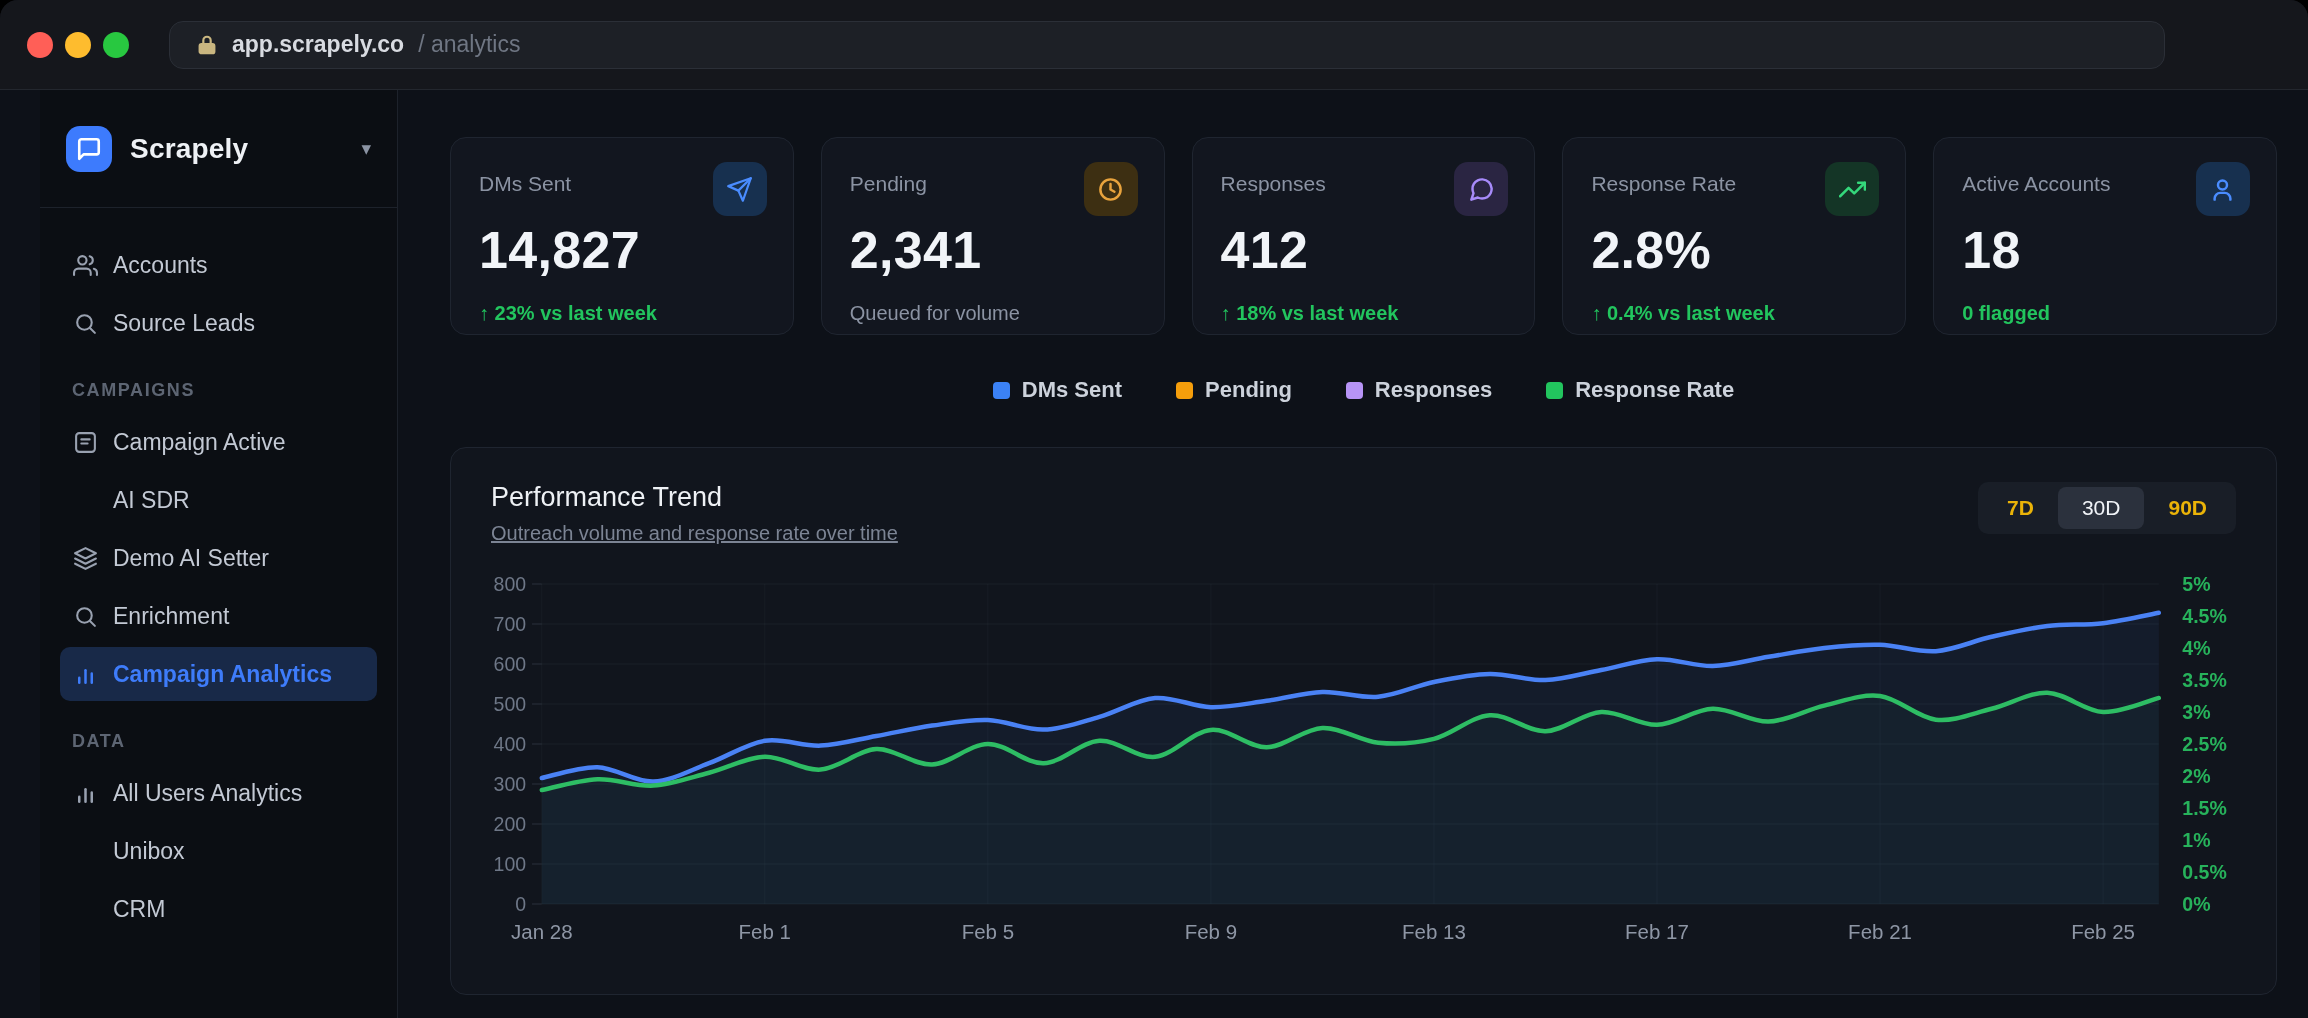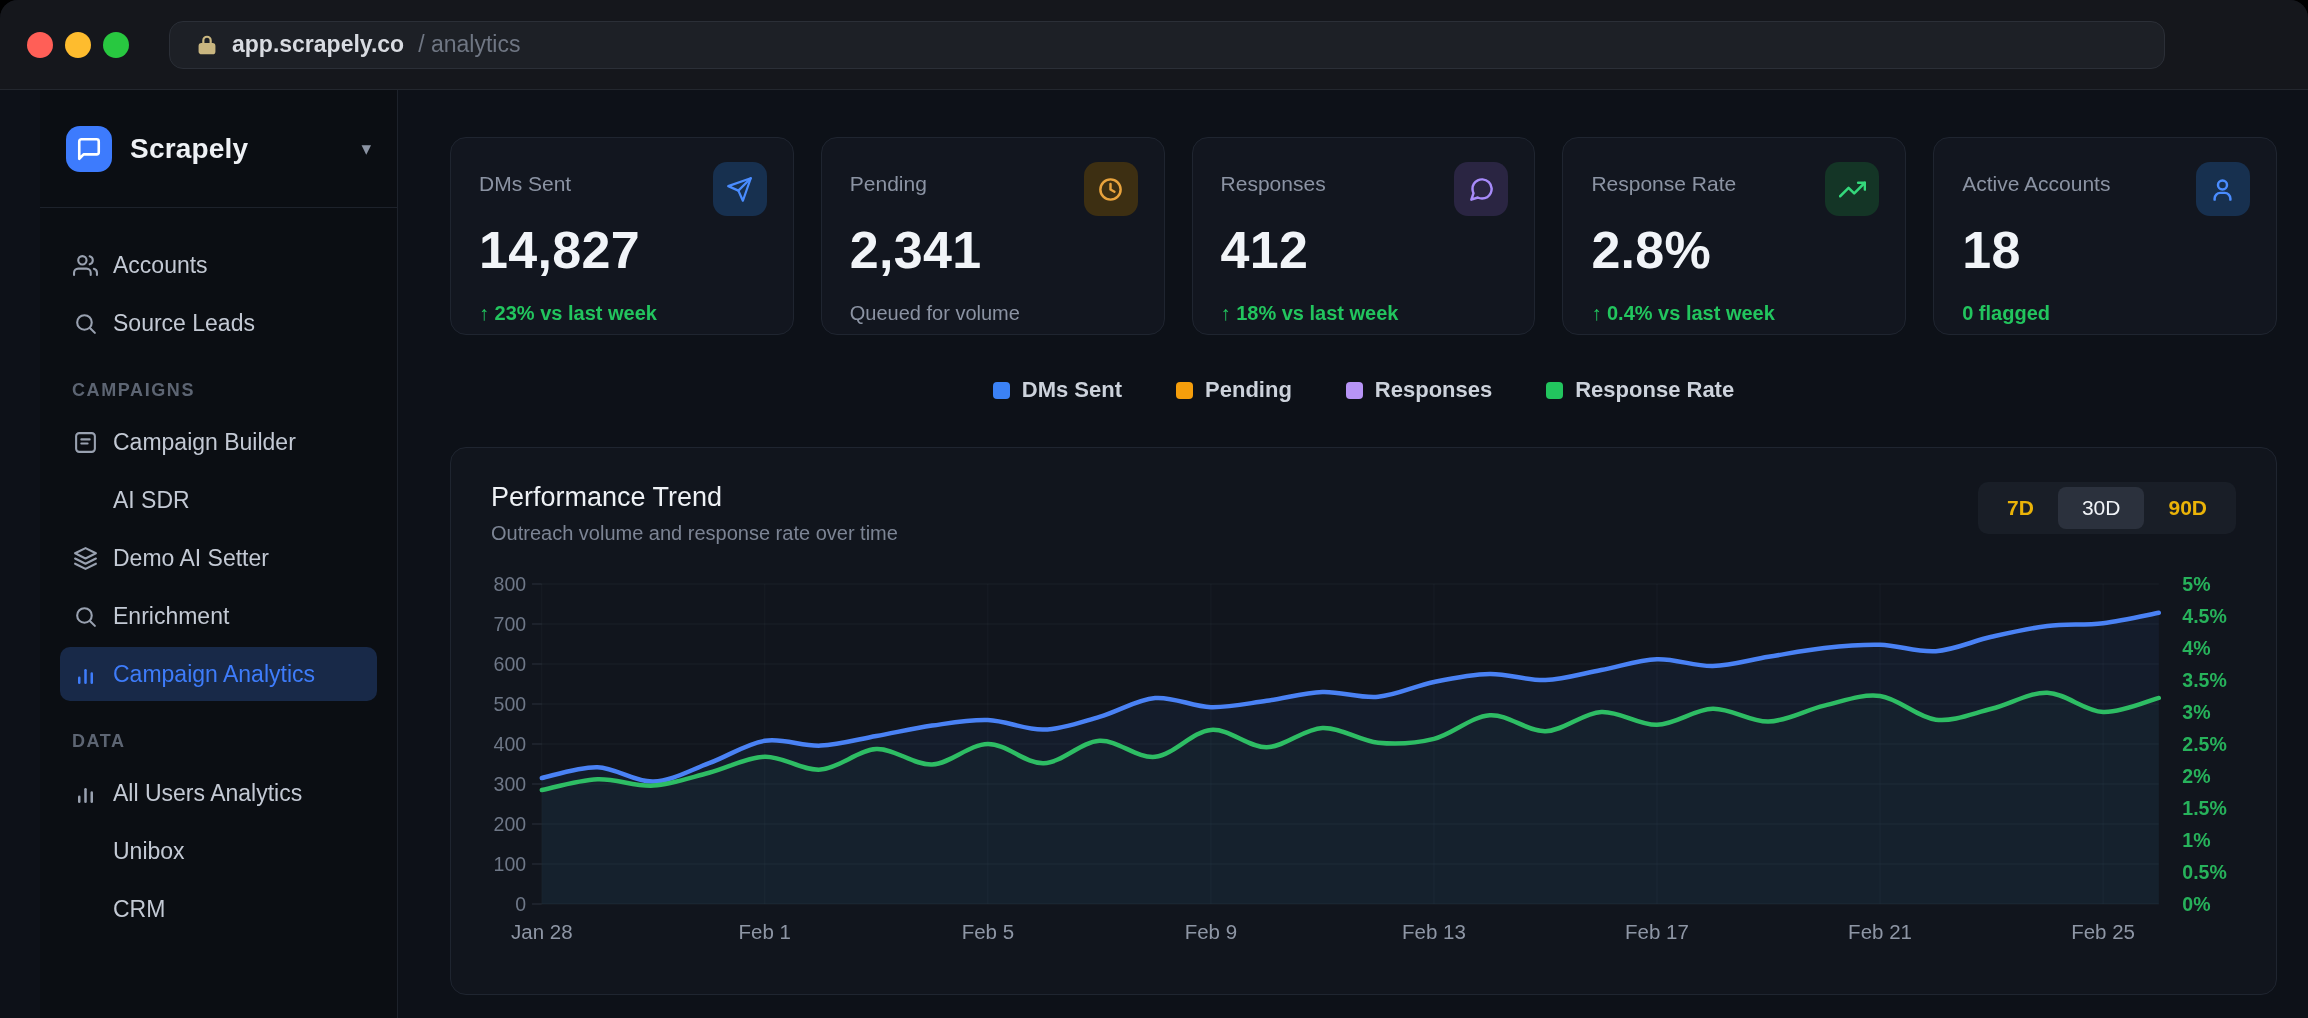--- a/index.html
+++ b/index.html
@@ -21,21 +21,21 @@
   
   .sidebar { width:358px; flex:0 0 358px; background:#0b0e13; border-right:1px solid #1d222b; }
   .brand { height:118px; display:flex; align-items:center; padding:0 26px; border-bottom:1px solid #1d222b; }
   .logo { width:46px; height:46px; border-radius:14px; background:#3d7bfd; display:flex; align-items:center; justify-content:center; color:#fff; margin-right:18px; }
   .brand-name { font-size:28px; font-weight:700; color:#eef1f5; letter-spacing:.2px; }
   .brand-caret { margin-left:auto; color:#8b93a3; font-size:19px; }
   .nav { padding:30px 20px 0; }
   .nav-item { height:54px; margin-bottom:4px; border-radius:10px; display:flex; align-items:center; padding:0 12px; gap:15px; font-size:23px; color:#c3c9d4; cursor:pointer; }
   .nav-ic { width:26px; display:flex; justify-content:center; color:#99a1b0; }
   .nav-item.indent { padding-left:53px; }
-  .nav-item.active { background:#182948; color:#3e7cfa; font-weight:400; }
+  .nav-item.active { background:#182948; color:#3e7cfa; font-weight:700; }
   .nav-item.active .nav-ic { color:#3e7cfa; }
   .nav-sec { font-size:18px; font-weight:700; letter-spacing:1.6px; color:#5d6573; margin:30px 0 14px 12px; }
 
   
   .main { flex:1; padding:47px 31px 0 52px; background:#0d1118; min-width:0; }
 
   .cards { display:flex; gap:27px; }
   .card { flex:1; height:198px; background:#12161f; border:1px solid #1f2530; border-radius:16px; padding:26px 28px; position:relative; }
   .card-label { font-size:21px; color:#8b93a3; margin-top:8px; }
   .card-value { font-size:52px; font-weight:700; color:#f1f4f8; margin-top:24px; letter-spacing:.3px; }
@@ -48,21 +48,21 @@
   .chip.c-green  { background:#143526; color:#34d87b; }
 
   .legend { margin-top:42px; display:flex; justify-content:center; gap:54px; }
   .legend-item { display:flex; align-items:center; gap:12px; cursor:pointer; }
   .legend-marker { width:17px; height:17px; border-radius:4px; }
   .legend-label { font-size:22px; font-weight:700; color:#ccd2db; }
 
   .chart-card { margin-top:44px; height:548px; background:#11151d; border:1px solid #1f2530; border-radius:16px; padding:34px 40px 0; }
   .chart-head { display:flex; align-items:flex-start; }
   .chart-title { font-size:27px; font-weight:400; color:#eef1f5; }
-  .chart-sub { font-size:20px; color:#7c8494; margin-top:9px; }
+  .chart-sub { font-size:20px; color:#7c8494; margin-top:9px;text-decoration:underline; }
   .range-ctl { margin-left:auto; background:#191e27; border-radius:10px; padding:5px; display:flex; }
   .range-btn { border:0; background:transparent; color:#eab308; font-size:21px; font-weight:600; padding:9px 24px; border-radius:8px; cursor:pointer; font-family:inherit; }
   .range-btn.active { background:#2b313d; color:#f1f4f8; font-weight:400;text-align:center; }
   .chart-svg { display:block; width:100%; height:420px; margin-top:14px; }
 </style>
 </head>
 <body>
 
 <div class="window">
 
@@ -122,21 +122,21 @@
         <div class="nav-sec">CAMPAIGNS</div>
 
         <div class="nav-item">
           <span class="nav-ic">
             <svg width="25" height="25" viewBox="0 0 24 24" fill="none" stroke="currentColor" stroke-width="2" stroke-linecap="round" stroke-linejoin="round">
                 <rect x="3" y="3" width="18" height="18" rx="3"></rect>
                 <line x1="8" y1="9" x2="16" y2="9"></line>
                 <line x1="8" y1="13" x2="14" y2="13"></line>
               </svg>
           </span>
-          <span>Campaign Builder</span>
+          <span>Campaign Active</span>
         </div>
         <div class="nav-item indent">
           <span>AI SDR</span>
         </div>
         <div class="nav-item">
           <span class="nav-ic">
             <svg width="25" height="25" viewBox="0 0 24 24" fill="none" stroke="currentColor" stroke-width="2" stroke-linecap="round" stroke-linejoin="round">
                 <polygon points="12 2 2 7 12 12 22 7 12 2"></polygon>
                 <polyline points="2 12 12 17 22 12"></polyline>
                 <polyline points="2 17 12 22 22 17"></polyline>

